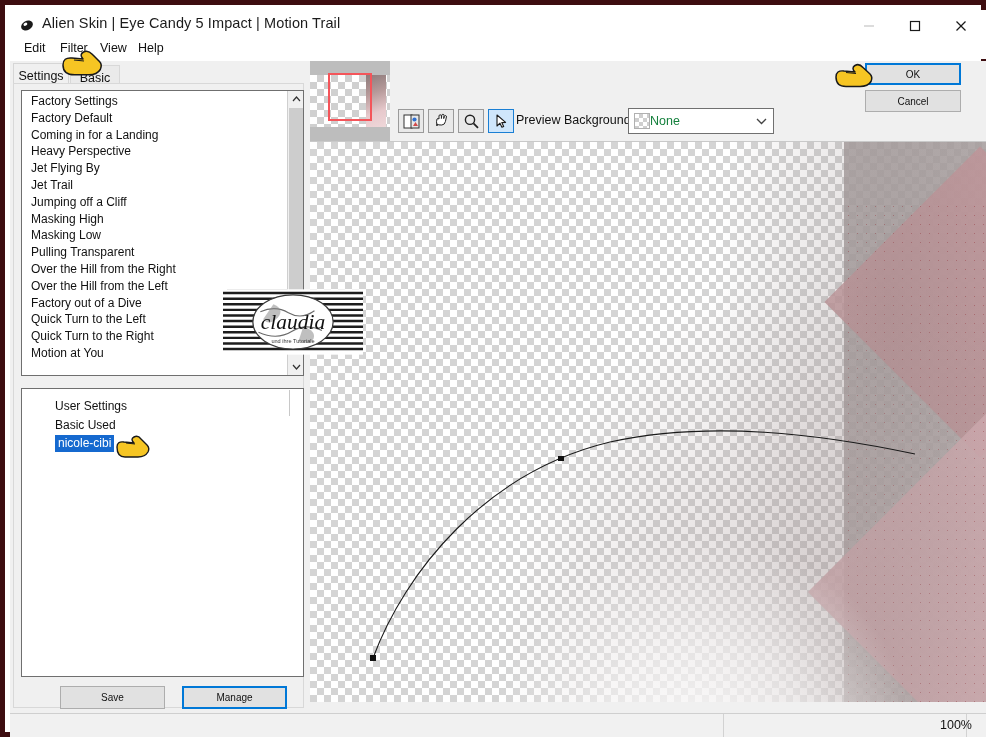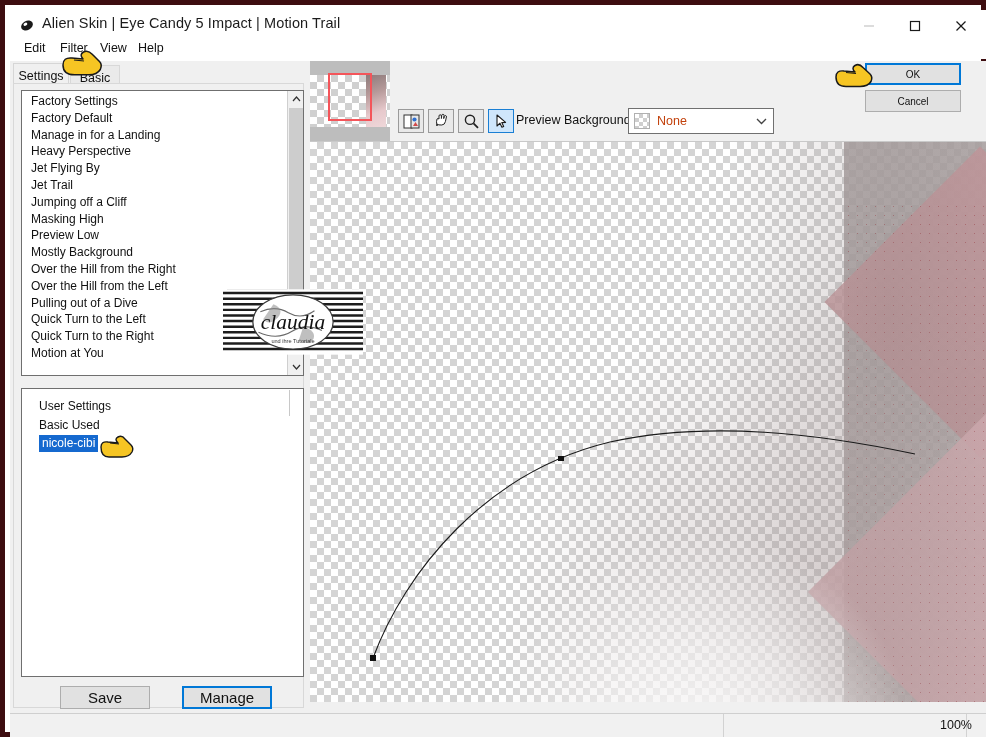--- a/index.html
+++ b/index.html
@@ -104,23 +104,23 @@
     background:#ffffff;border:1px solid #6f6f6f;box-sizing:border-box;
     overflow:hidden;
   }
   .us-divider{
     position:absolute;left:267px;top:1px;width:1px;height:26px;background:#c8c8c8;
   }
   .btnrow{
     position:absolute;left:11px;top:625px;width:283px;height:24px;
   }
   .pbtn{
-    position:absolute;top:0;height:23px;width:90px;
+    position:absolute;top:0;height:23px;width:105px;
     background:#e1e1e1;border:1px solid #adadad;box-sizing:border-box;
-    font-size:15px;color:#111;
+    font-size:10px;color:#111;
     display:flex;align-items:center;justify-content:center;
     cursor:default;
   }
   .pbtn.default{
     border:2px solid #0078d7;background:#e1e1e1;
   }
   
   .rightpanel{
     position:absolute;left:305px;top:56px;width:676px;height:652px;
     background:#f0f0f0;
@@ -165,21 +165,21 @@
     background:#ffffff;border:1px solid #707070;box-sizing:border-box;
     display:flex;align-items:center;
   }
   .pbg-swatch{
     width:16px;height:16px;margin-left:5px;flex:0 0 auto;
     border:1px solid #b0b0b0;box-sizing:border-box;
     background:
       linear-gradient(45deg,#cfcfcf 25%,transparent 25%,transparent 75%,#cfcfcf 75%) 0 0/8px 8px,
       linear-gradient(45deg,#cfcfcf 25%,#ffffff 25%,#ffffff 75%,#cfcfcf 75%) 4px 4px/8px 8px;
   }
-  .pbg-value{margin-left:7px;font-size:12.5px;color:#c2410c;}
+  .pbg-value{font-size:12.5px;color:#15803d;}
   .pbg-caret{
     position:absolute;right:6px;top:7px;color:#444;font-size:10px;
   }
   
   .okcancel{position:absolute;left:555px;top:0px;width:120px;height:50px;}
   .dlgbtn{
     position:absolute;left:0;width:96px;height:22px;
     background:#e1e1e1;border:1px solid #adadad;box-sizing:border-box;
     font-size:10px;color:#111;
     display:flex;align-items:center;justify-content:center;
@@ -281,31 +281,31 @@
       <div class="tab active" style="left:3px;width:56px;">Settings</div>
       <div class="tab inactive" style="left:60px;width:50px;">Basic</div>
     </div>
 
     <div class="tabpage"></div>
 
     <div class="listbox">
       <div style="position:absolute;left:0;top:2px;width:265px;">
         <div class="listitem">Factory Settings</div>
         <div class="listitem">Factory Default</div>
-        <div class="listitem">Manage in for a Landing</div>
+        <div class="listitem">Coming in for a Landing</div>
         <div class="listitem">Heavy Perspective</div>
         <div class="listitem">Jet Flying By</div>
         <div class="listitem">Jet Trail</div>
         <div class="listitem">Jumping off a Cliff</div>
         <div class="listitem">Masking High</div>
-        <div class="listitem">Preview Low</div>
-        <div class="listitem">Mostly Background</div>
+        <div class="listitem">Masking Low</div>
+        <div class="listitem">Pulling Transparent</div>
         <div class="listitem">Over the Hill from the Right</div>
         <div class="listitem">Over the Hill from the Left</div>
-        <div class="listitem">Pulling out of a Dive</div>
+        <div class="listitem">Factory out of a Dive</div>
         <div class="listitem">Quick Turn to the Left</div>
         <div class="listitem">Quick Turn to the Right</div>
         <div class="listitem">Motion at You</div>
       </div>
 
       <div style="position:absolute;left:205px;top:196px;width:80px;height:70px;overflow:hidden;background:#fff;">
         <svg width="150" height="70" viewBox="0 0 150 70">
           <rect width="150" height="70" fill="#ffffff"></rect>
           <g stroke="#1d1d1d" stroke-width="2.6">
             <line x1="0" y1="4" x2="150" y2="4"></line>
@@ -339,21 +339,21 @@
         <div class="vs-arrow vs-down">
           <svg width="9" height="6" viewBox="0 0 9 6">
               <polyline points="1,1 4.5,5 8,1" fill="none" stroke="#333" stroke-width="1.2"></polyline>
             </svg>
         </div>
       </div>
     </div>
 
     <div class="usersettings">
       <div class="us-divider"></div>
-      <div style="position:absolute;left:0;top:7px;width:283px;padding-left:8px;">
+      <div style="position:absolute;left:16px;top:7px;width:283px;padding-left:8px;">
         <div class="listitem" style="height:20px;line-height:20px;">User Settings</div>
         <div class="listitem" style="height:19px;line-height:19px;">Basic Used</div>
         <div style="position:relative;height:17px;">
           <span class="listitem sel" style="position:absolute;left:9px;top:0;padding:0 3px;display:inline-block;width:auto;height:17px;line-height:17px;">nicole-cibi</span>
 
           <span class="hand" style="left:68px;top:-4px;">
             <svg width="42" height="28" viewBox="0 0 42 28">
               <path d="M3,16 q0,-6 7,-5 l10,1 q-4,-4 0,-6 q4,-2 7,2 l6,6 q3,3 1,7 q-3,5 -10,5 l-13,0 q-8,0 -8,-10 z" fill="#f6c523" stroke="#1a1a1a" stroke-width="1.4" stroke-linejoin="round"></path>
               <path d="M12,12 l9,1" stroke="#1a1a1a" stroke-width="1" fill="none"></path>
             </svg>

